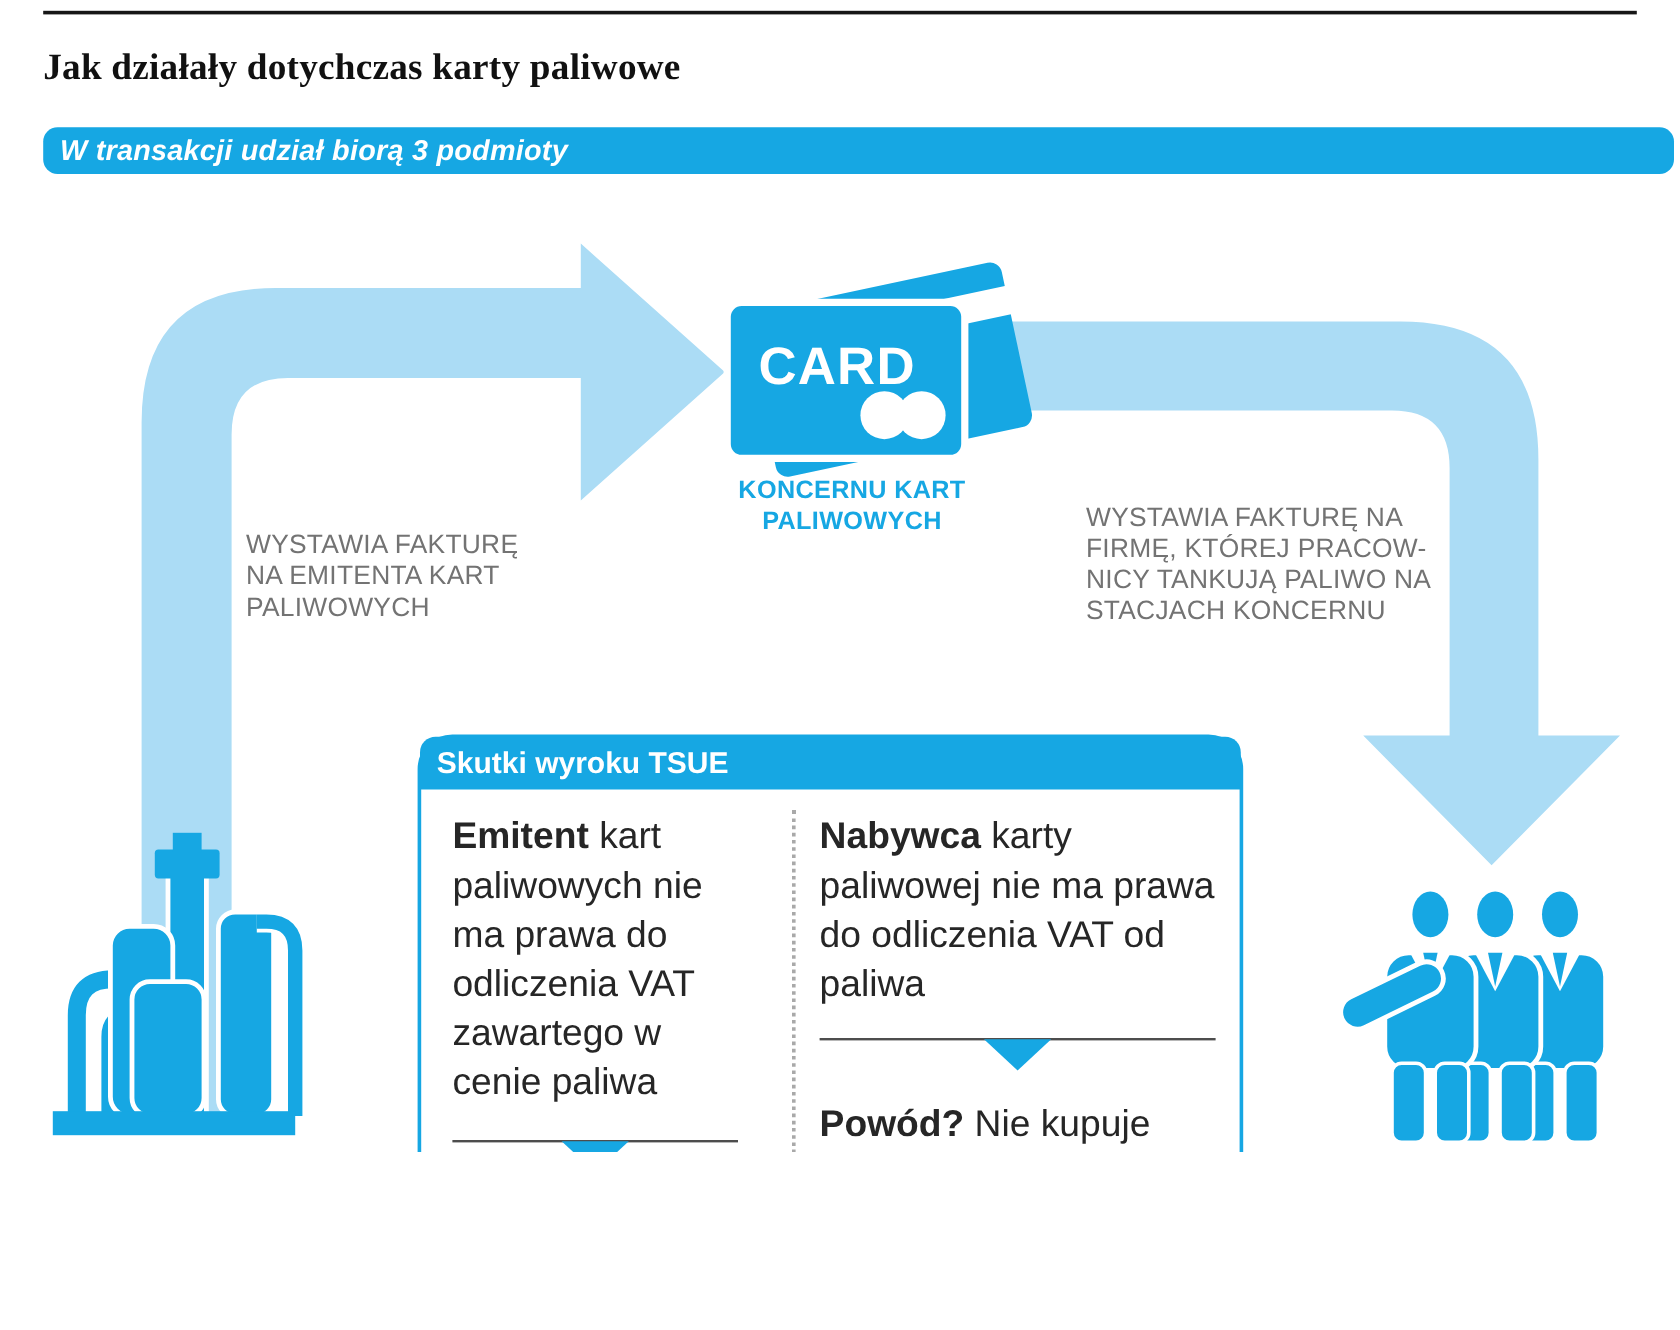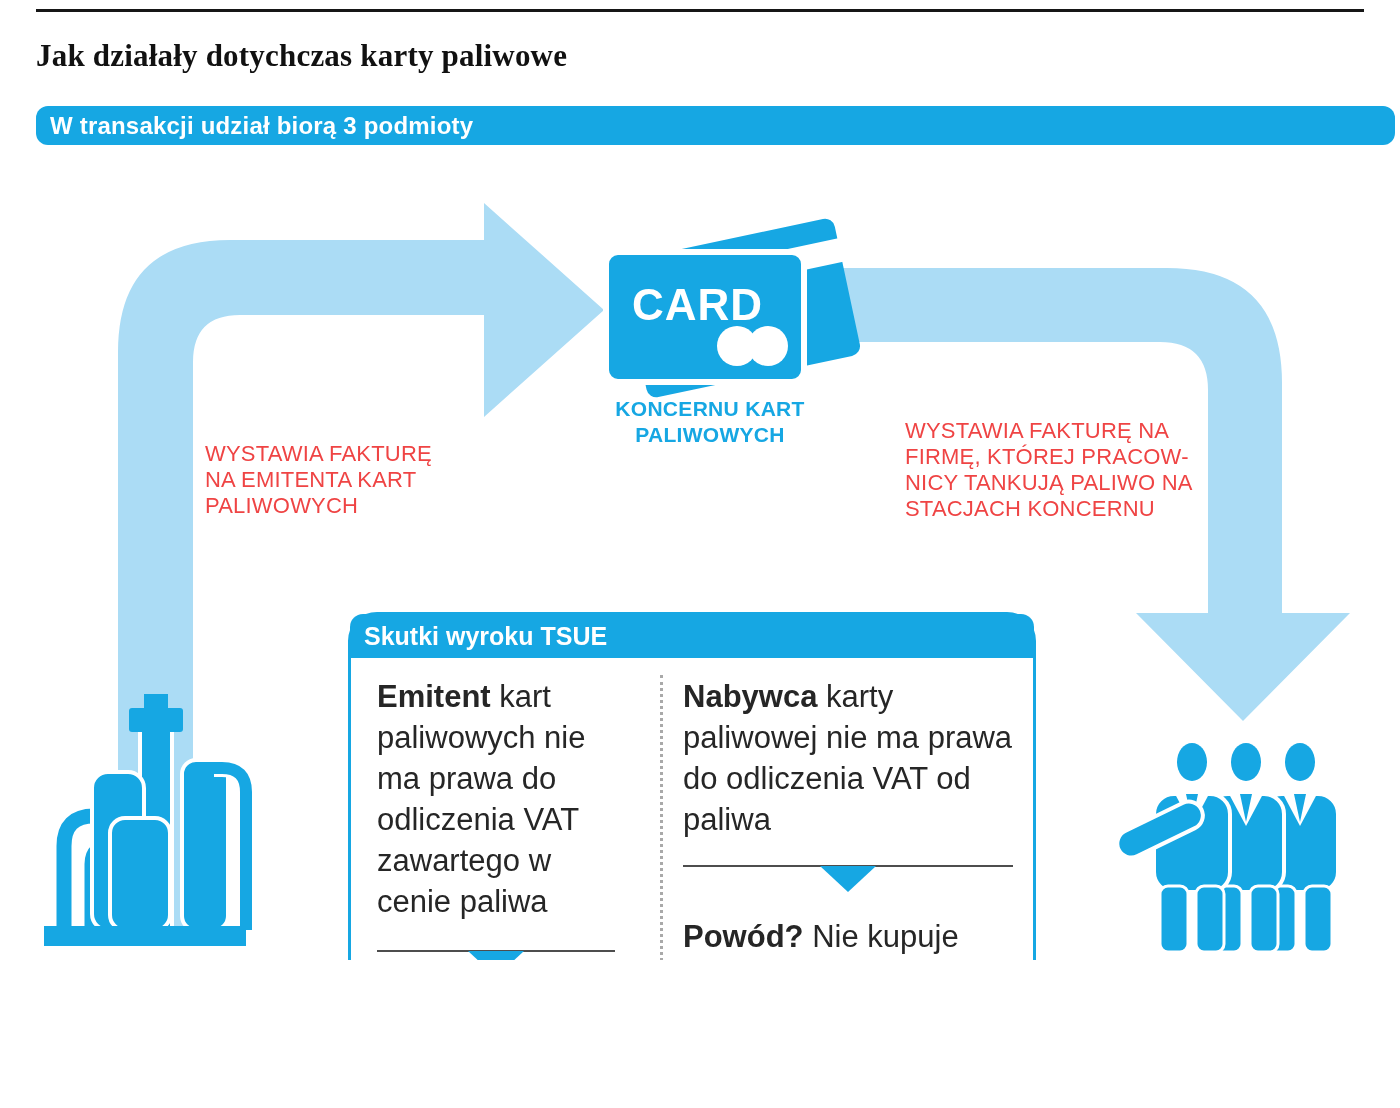--- a/index.html
+++ b/index.html
@@ -17,25 +17,25 @@
   .title{
     position:absolute;left:36px;top:38px;margin:0;
     font-family:"Liberation Serif",serif;font-size:31px;font-weight:700;color:#111;
     letter-spacing:.2px;
   }
   .banner{
     position:absolute;left:36px;top:106px;width:1359px;height:39px;
     background:var(--primary);border-radius:12px;
     display:flex;align-items:center;
   }
-  .banner span{color:#fff;font-weight:700;font-size:24px;padding-left:14px;letter-spacing:.2px;}
+  .banner span{color:#fff;font-weight:700;font-size:24px;padding-left:14px;letter-spacing:.2px;font-style:italic;}
   svg.art{position:absolute;left:0;top:0;width:1400px;height:1108px;}
   .preline{white-space:pre-line;}
   .caption{
-    position:absolute;font-size:22px;line-height:1.18;color:#ef4444;letter-spacing:.2px;
+    position:absolute;font-size:22px;line-height:1.18;color:#737373;letter-spacing:.2px;
   }
   .bluelabel{
     position:absolute;font-size:21px;font-weight:700;color:var(--primary);
     line-height:1.22;letter-spacing:.3px;
   }
   .center{text-align:center;}
   
   .effects{
     position:absolute;left:348px;top:612px;width:688px;height:463px;
     background:#fff;border:3px solid var(--primary);border-radius:29px;box-sizing:border-box;

